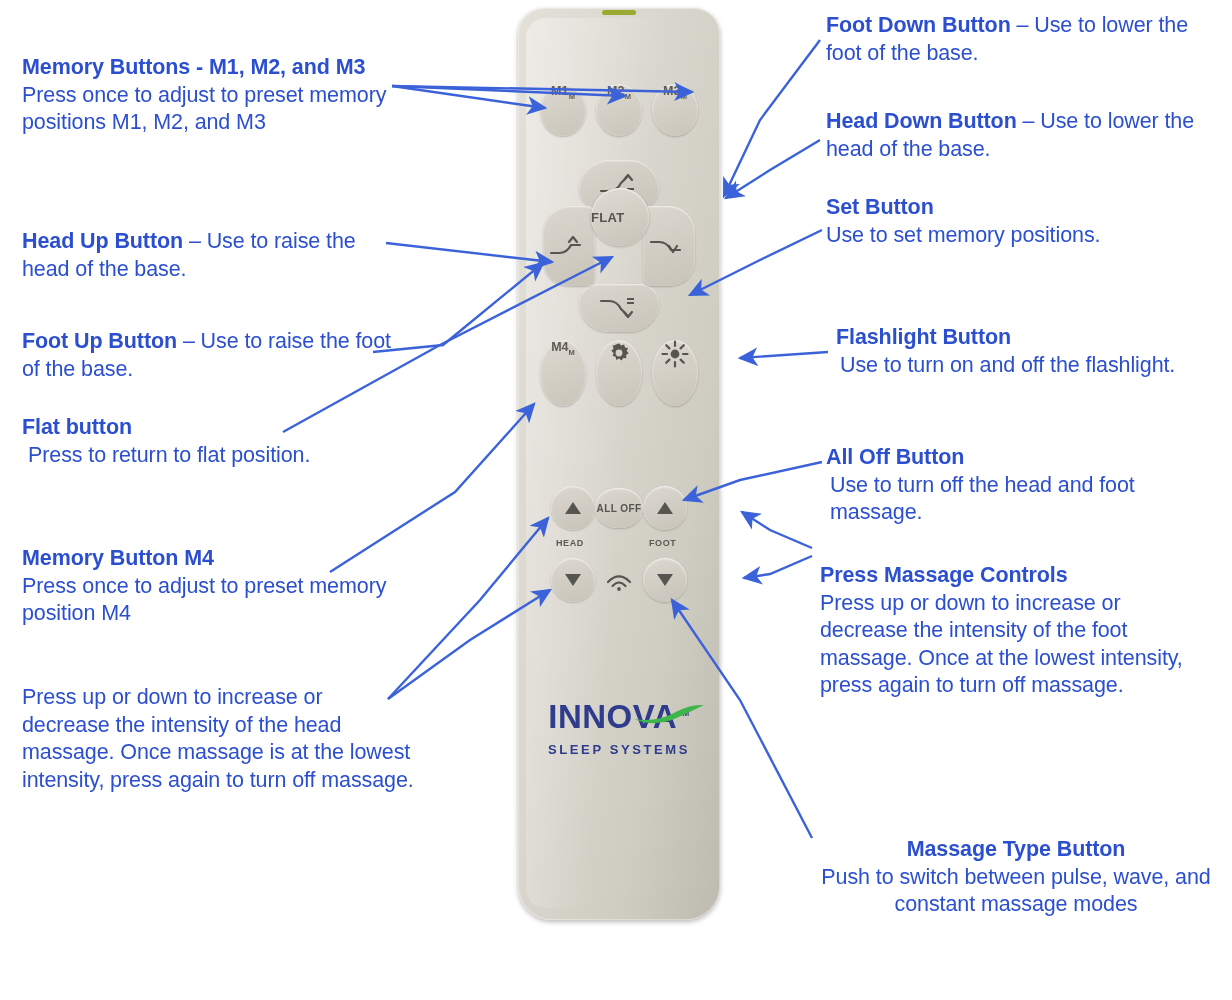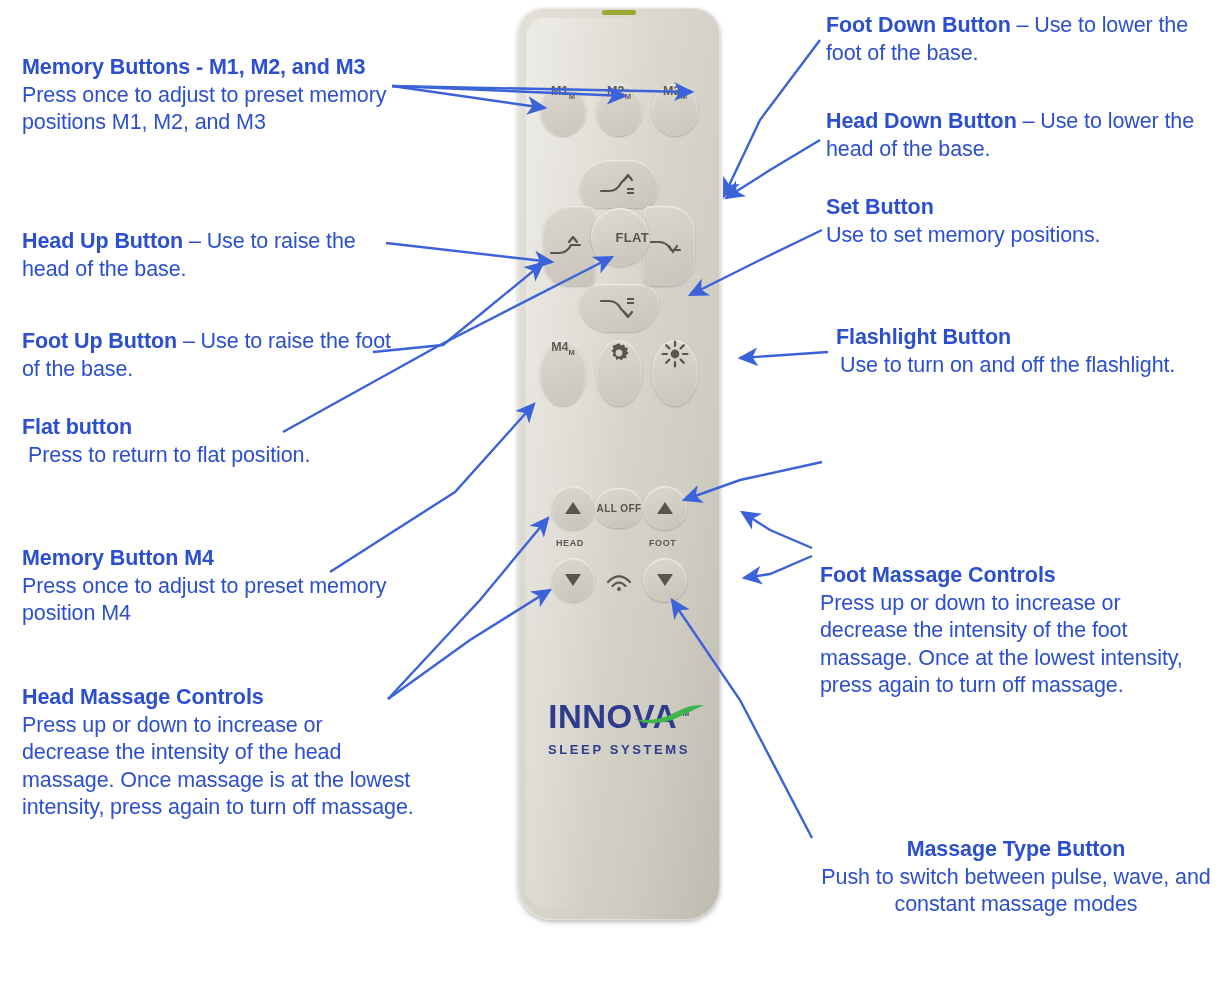--- a/index.html
+++ b/index.html
@@ -116,26 +116,26 @@
     display: flex;
     align-items: center;
     justify-content: center;
   }
   .dw-up    { left: 36px; top: 0px;   width: 80px; height: 48px; border-radius: 40px 40px 26px 26px; }
   .dw-down  { left: 36px; top: 124px; width: 80px; height: 48px; border-radius: 26px 26px 40px 40px; }
   .dw-left  { left: 0px;  top: 46px;  width: 52px; height: 80px; border-radius: 26px 8px 8px 26px; }
   .dw-right { left: 100px;top: 46px;  width: 52px; height: 80px; border-radius: 8px 26px 26px 8px; }
   .flat-btn {
     position: absolute;
-    left: 48px; top: 48px;
+    left: 48px; top: 28px;
     width: 58px; height: 58px;
     border-radius: 50%;
     background: linear-gradient(160deg,#e0dcd3,#c7c3b9);
     box-shadow: inset 0 1px 2px rgba(255,255,255,0.8), 0 1px 3px rgba(0,0,0,0.22);
-    display:flex; align-items:center; justify-content:flex-end;
+    display:flex; align-items:center; justify-content:flex-start;
     font-size: 13px; font-weight: bold; color:#55544f; letter-spacing:0.3px;
   }
 
   
   .row3key {
     top: 332px;
     width: 46px; height: 66px;
     border-radius: 23px/33px;
   }
 
@@ -382,21 +382,20 @@
     <span class="hd">Flat button</span>
     <span class="bd" style="padding-left:6px;">Press to return to flat position.</span>
   </div>
 
   <div class="callout stacked" style="left:22px; top:545px; width:382px;">
     <span class="hd">Memory Button M4</span>
     <span class="bd">Press once to adjust to preset memory position M4</span>
   </div>
 
   <div class="callout stacked" style="left:22px; top:684px; width:392px;">
-    <span class="hd">Head Massage Controls</span>
     <span class="bd">Press up or down to increase or decrease the intensity of the head massage.  Once massage is at the lowest intensity, press again to turn off massage.</span>
   </div>
 
   <div class="callout block" style="left:826px; top:12px; width:398px;">
     <span class="hd">Foot Down Button</span><span class="bd"> – Use to lower the foot of the base.</span>
   </div>
 
   <div class="callout block" style="left:826px; top:108px; width:400px;">
     <span class="hd">Head Down Button</span><span class="bd"> – Use to lower the head of the base.</span>
   </div>
@@ -404,23 +403,27 @@
   <div class="callout stacked" style="left:836px; top:324px; width:386px;">
     <span class="hd">Flashlight Button</span>
     <span class="bd" style="padding-left:4px;">Use to turn on and off the flashlight.</span>
   </div>
 
   <div class="callout stacked" style="left:826px; top:194px; width:386px;">
     <span class="hd">Set Button</span>
     <span class="bd">Use to set memory positions.</span>
   </div>
 
+  <div class="callout stacked" style="left:826px; top:444px; width:392px;">
+    <span class="hd">All Off Button</span>
+    <span class="bd" style="padding-left:4px;">Use to turn off the head and foot massage.</span>
+  </div>
 
   <div class="callout stacked" style="left:820px; top:562px; width:392px;">
-    <span class="hd">Foot Massage Controls</span>
+    <span class="hd">Press Massage Controls</span>
     <span class="bd">Press up or down to increase or decrease the intensity of the foot massage.  Once at the lowest intensity, press again to turn off massage.</span>
   </div>
 
   <div class="callout stacked" style="left:820px; top:836px; width:392px;text-align:center;">
     <span class="hd">Massage Type Button</span>
     <span class="bd">Push to switch between pulse, wave, and constant massage modes</span>
   </div>
 
 </div>
 

